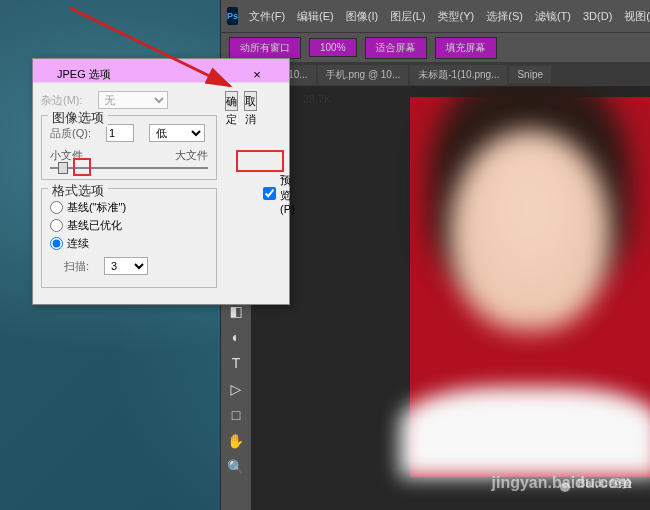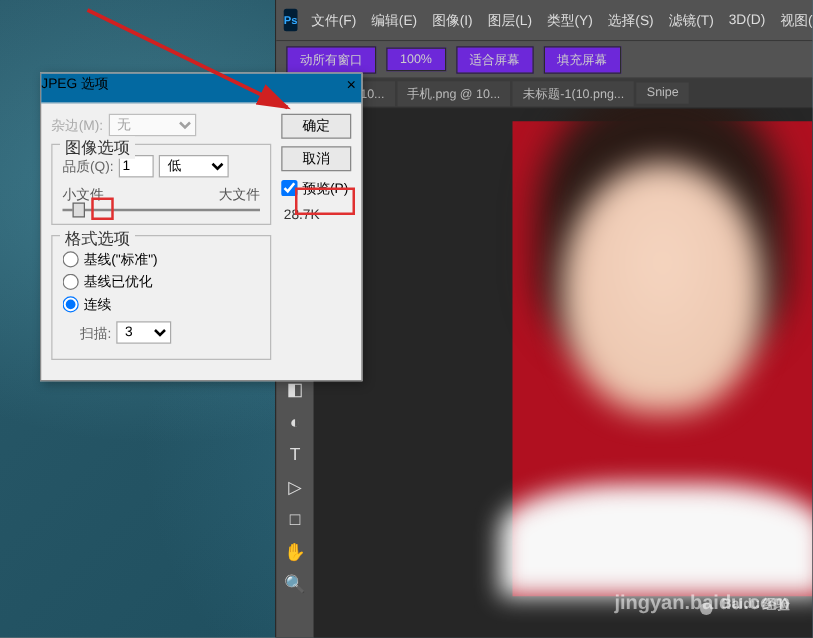--- a/index.html
+++ b/index.html
@@ -5,45 +5,45 @@
 *{margin:0;padding:0;box-sizing:border-box;font-family:"Microsoft YaHei",Arial,sans-serif;font-size:11px}
 body{width:650px;height:510px;overflow:hidden;background:linear-gradient(135deg,#2a5a6a,#1a4a5a,#2a5a7a);position:relative}
 .desktop{width:100%;height:100%;position:relative;background:radial-gradient(ellipse at 20% 30%,rgba(100,180,200,.4),transparent 40%),radial-gradient(ellipse at 60% 70%,rgba(80,160,190,.3),transparent 50%),linear-gradient(135deg,#2a5a6a,#1a4a5a)}
 
 
 .ps-window{position:absolute;right:0;top:0;width:430px;height:510px;background:#535353;border-left:1px solid #2a2a2a}
 .ps-menubar{height:28px;background:#535353;display:flex;align-items:center;padding:16px 6px;gap:2px;border-bottom:1px solid #383838}
 .ps-logo{width:18px;height:18px;background:#001e36;color:#31a8ff;display:flex;align-items:center;justify-content:center;font-size:9px;font-weight:bold;border-radius:2px;margin-right:4px}
 .ps-menu-item{color:#ddd;padding:2px 5px;font-size:11px;white-space:nowrap;cursor:default}
 .ps-optbar{height:30px;background:#535353;display:flex;align-items:center;gap:8px;padding:0 8px;border-bottom:1px solid #383838}
-.ps-chip{background:#6d28d9;color:#ccc;padding:3px 10px;border:1px solid #2a2a2a;font-size:10px}
+.ps-chip{background:#a21caf;color:#ccc;padding:3px 10px;border:1px solid #2a2a2a;font-size:10px}
 .ps-tabs{height:24px;background:#3a3a3a;display:flex;align-items:center;gap:2px;padding:0 4px;overflow:hidden;border-bottom:1px solid #282828}
 .ps-tab{color:#bbb;padding:3px 8px;font-size:10px;white-space:nowrap;background:#434343}
 .ps-canvas{position:relative;background:#262626;height:calc(100% - 82px);display:flex}
 .ps-tools{width:30px;background:#535353;display:flex;flex-direction:column;align-items:center;padding-top:4px;gap:2px}
 .tool{width:24px;height:24px;color:#ddd;display:flex;align-items:center;justify-content:center;font-size:14px;cursor:pointer}
 .ps-doc{flex:1;background:#262626;position:relative;overflow:hidden}
 .photo{position:absolute;right:0;top:10px;width:240px;height:380px;background:#b01020}
 .face{position:absolute;left:50%;top:35%;transform:translate(-50%,-50%);width:160px;height:200px;background:radial-gradient(ellipse at 50% 40%,#f5d5c0,#e8c0a8);border-radius:50% 50% 45% 45%;filter:blur(12px)}
 .hair{position:absolute;left:50%;top:20%;transform:translate(-50%,-50%);width:200px;height:220px;background:#2a1a15;border-radius:50% 50% 30% 30%;filter:blur(14px)}
 .shirt{position:absolute;bottom:0;left:50%;transform:translateX(-50%);width:260px;height:90px;background:#f8f8f8;border-radius:40% 40% 0 0;filter:blur(10px)}
 
 
 .wm{position:absolute;right:18px;bottom:18px;color:rgba(255,255,255,.55);font-size:16px;font-weight:bold;display:flex;align-items:center;gap:2px}
 .wm .paw{width:20px;height:18px;position:relative}
 .wm .paw::before{content:"";position:absolute;width:10px;height:10px;background:rgba(255,255,255,.55);border-radius:50%;bottom:0;left:5px}
 
 
 .dialog{position:absolute;left:32px;top:58px;width:258px;background:#f0f0f0;border:1px solid #888;box-shadow:2px 2px 8px rgba(0,0,0,.3)}
-.dlg-title{height:24px;background:#0369a1;display:flex;align-items:flex-start;justify-content:space-between;padding:0 0;border-bottom:1px solid #ddd}
+.dlg-title{height:24px;background:#f0abfc;display:flex;align-items:flex-end;justify-content:space-between;padding:0 24px;border-bottom:1px solid #ddd}
 .dlg-close{width:16px;height:16px;display:flex;align-items:center;justify-content:center;cursor:pointer;font-size:13px}
 .dlg-body{padding:8px;display:flex;gap:8px}
 .dlg-left{flex:1}
-.dlg-right{width:56px;display:flex;flex-direction:column;gap:6px;align-items:stretch}
-.row{display:flex;align-items:center;gap:4px;margin-bottom:6px}
+.dlg-right{width:56px;display:flex;flex-direction:row;gap:6px;align-items:stretch}
+.row{display:flex;align-items:center;gap:15px;margin-bottom:6px}
 .lbl{color:#666;font-size:11px}
 .lbl.dis{color:#aaa}
 select,input[type=text]{border:1px solid #aaa;background:#fff;height:18px;font-size:11px;padding:0 2px}
 .fieldset{border:1px solid #bbb;padding:8px 8px 6px;margin-bottom:8px;position:relative}
 .legend{position:absolute;top:-7px;left:6px;background:#f0f0f0;padding:0 4px;font-size:13px;color:#333}
 .slider-row{display:flex;justify-content:space-between;font-size:10px;color:#555;margin-top:4px}
 .slider{width:100%;height:2px;background:#888;position:relative;margin:4px 0}
 .slider-thumb{position:absolute;left:8px;top:-5px;width:10px;height:12px;background:#ddd;border:1px solid #666}
 .btn{border:1px solid #888;background:#e8e8e8;height:20px;font-size:11px;cursor:pointer;text-align:center;line-height:18px}
 .cb-row{display:flex;align-items:center;gap:4px;font-size:11px}

